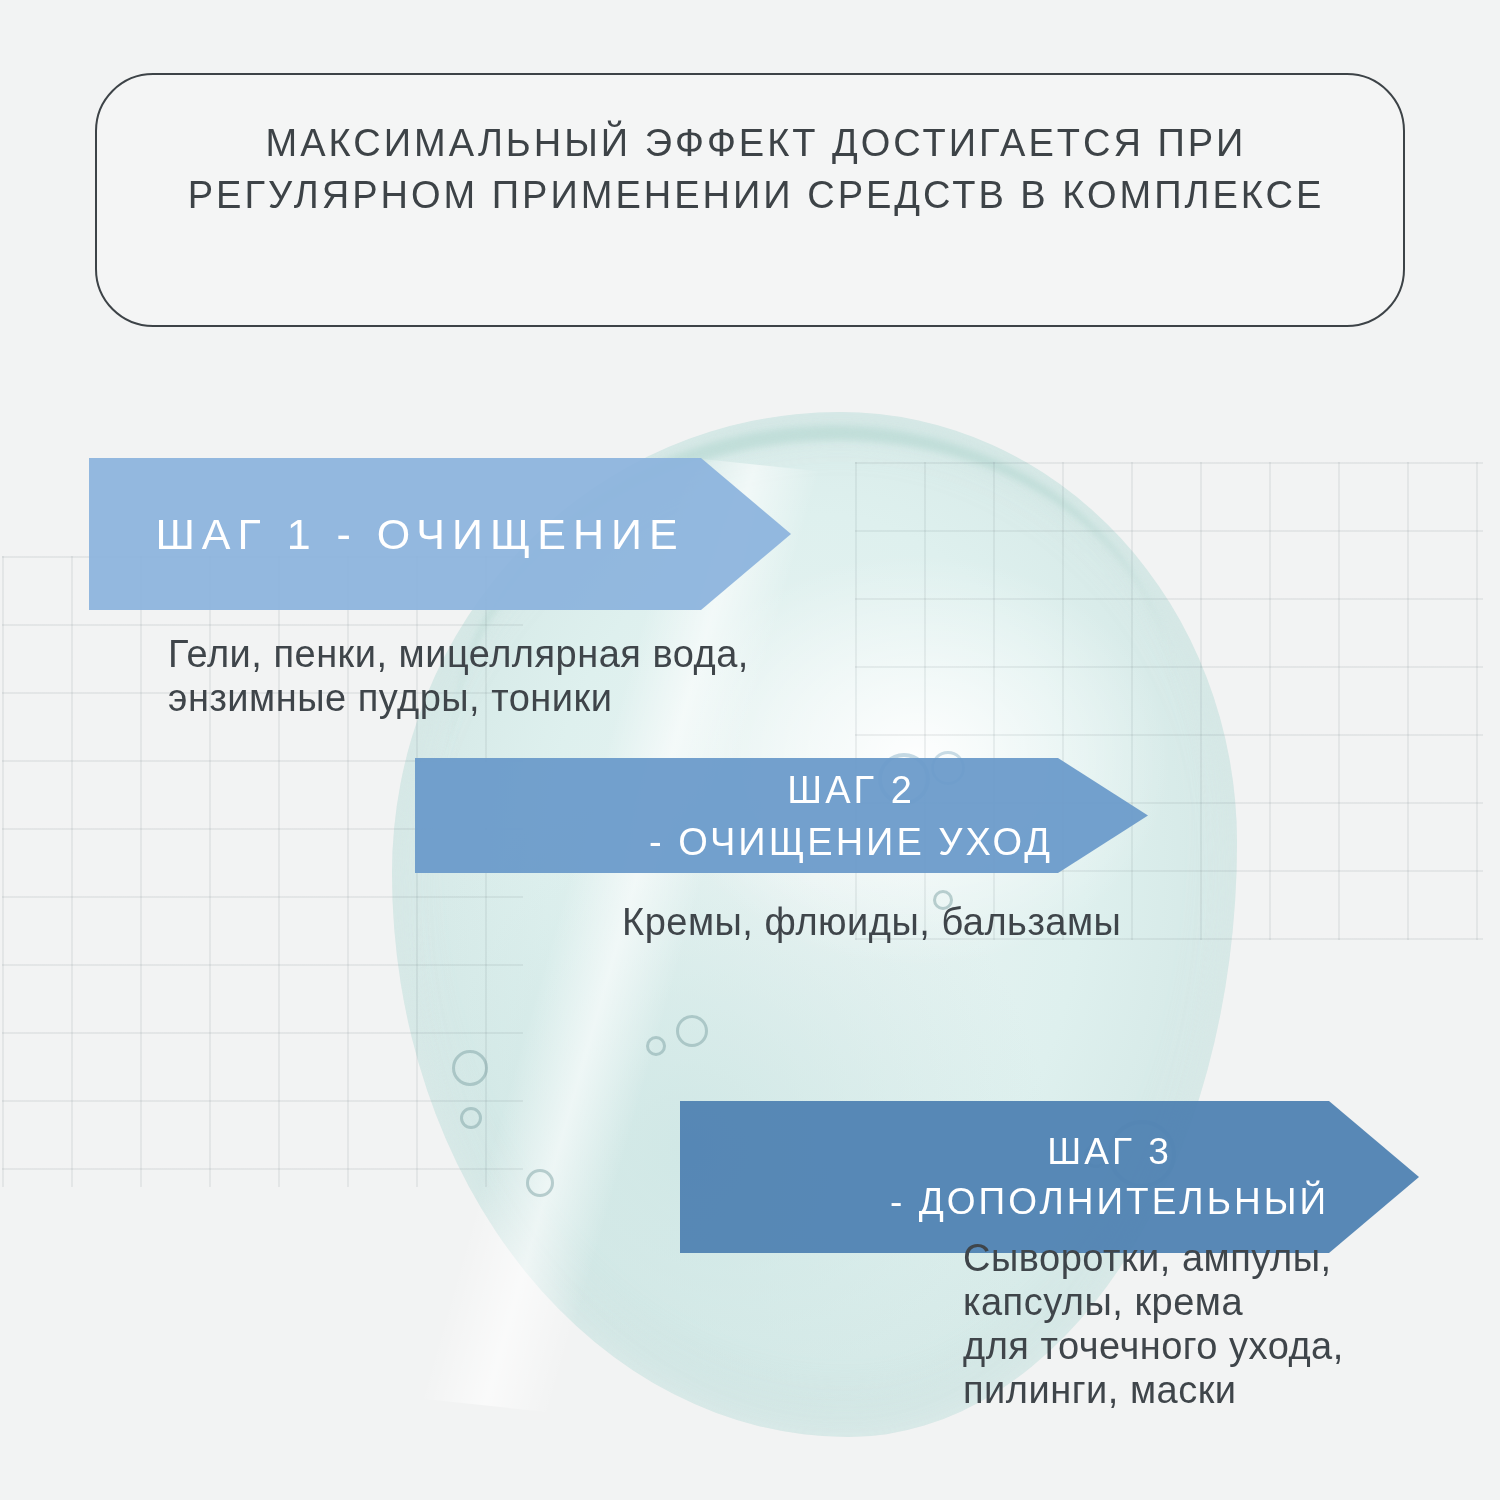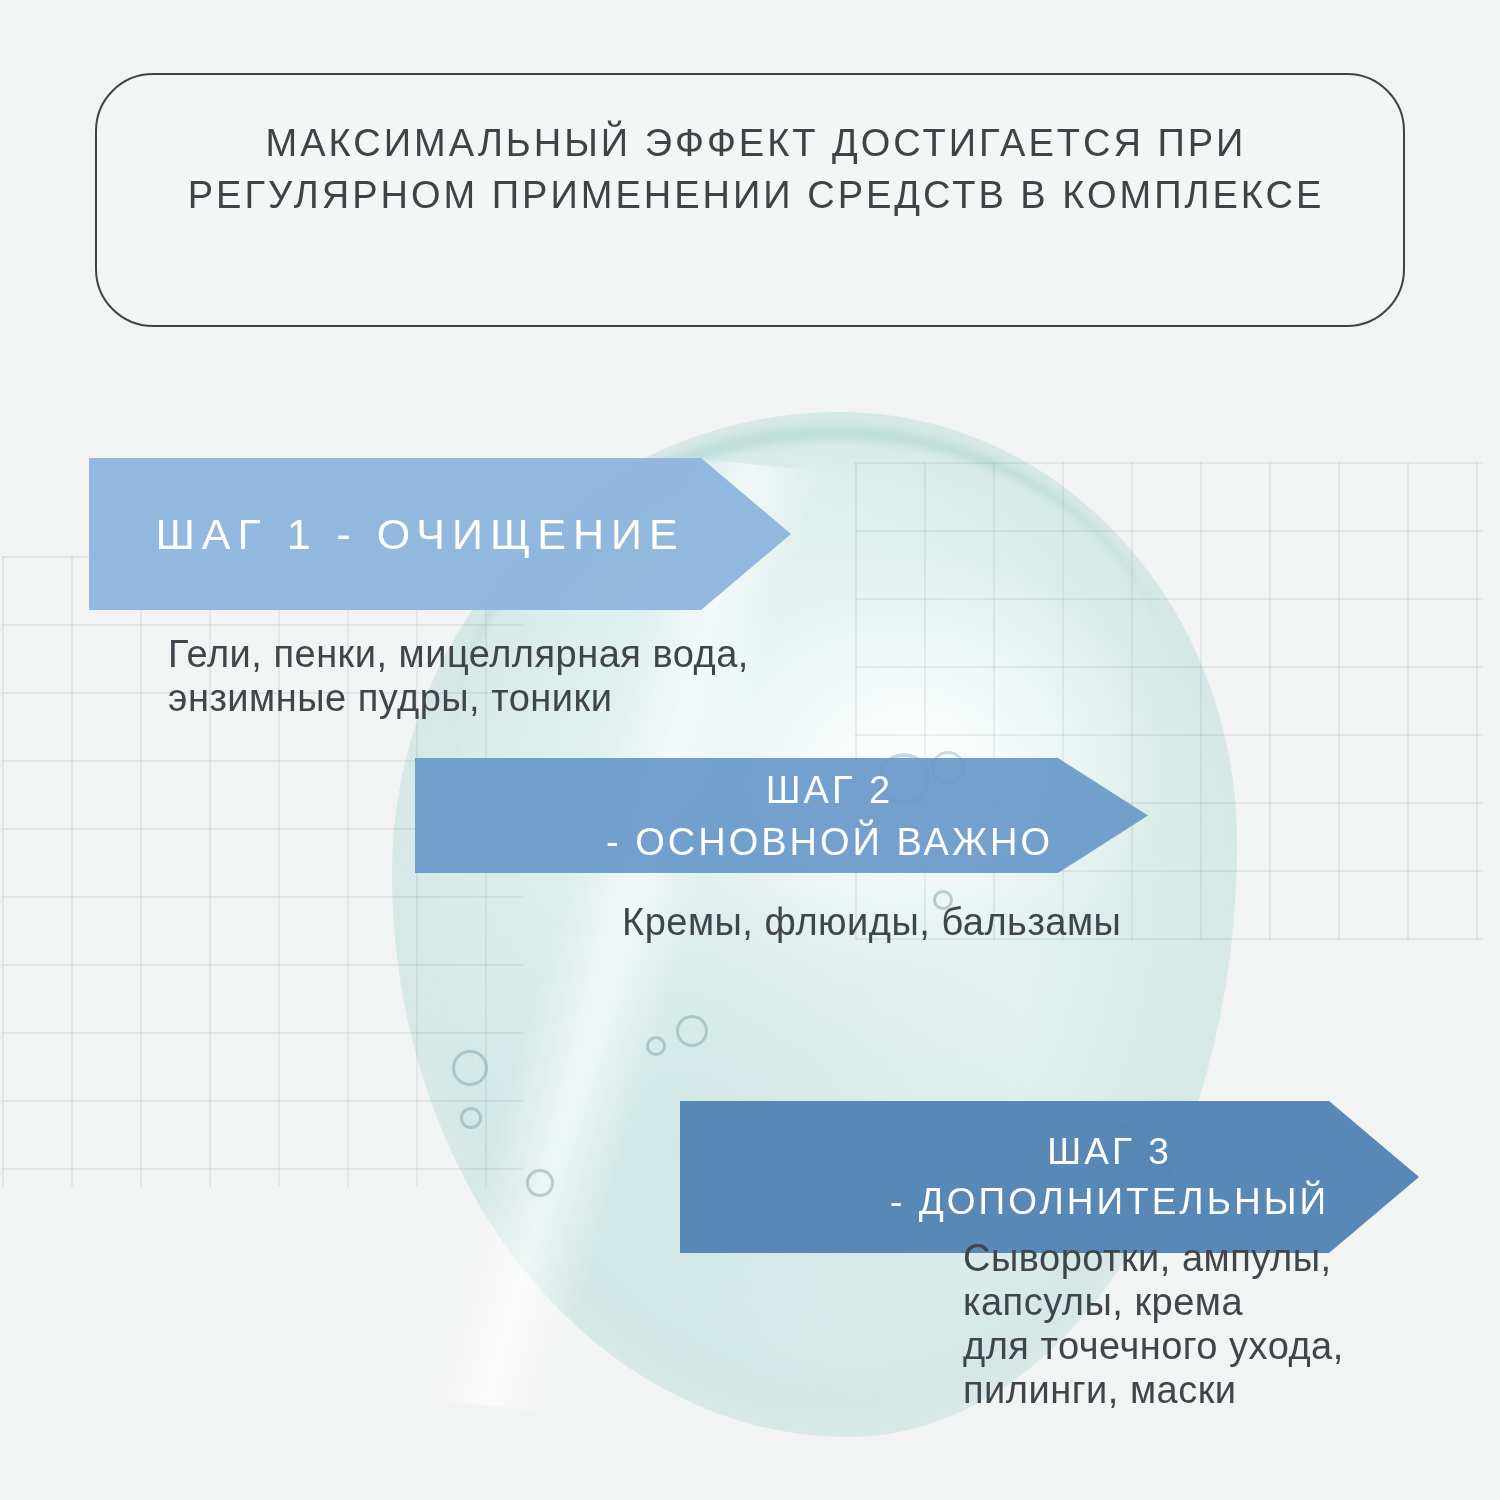--- a/index.html
+++ b/index.html
@@ -133,21 +133,21 @@
     <div class="label">ШАГ 1 - ОЧИЩЕНИЕ</div>
   </div>
   <div class="step-desc desc1">
     <div>Гели, пенки, мицеллярная вода,</div>
     <div>энзимные пудры, тоники</div>
   </div>
 
   <div class="step-banner banner2">
     <div class="label">
       <div>ШАГ 2</div>
-      <div>- ОСНОВНОЙ ВАЖНО</div>
+      <div>- ОЧИЩЕНИЕ УХОД</div>
     </div>
   </div>
   <div class="step-desc desc2">
     <div>Кремы, флюиды, бальзамы</div>
   </div>
 
   <div class="step-banner banner3">
     <div class="label">
       <div>ШАГ 3</div>
       <div>- ДОПОЛНИТЕЛЬНЫЙ</div>

